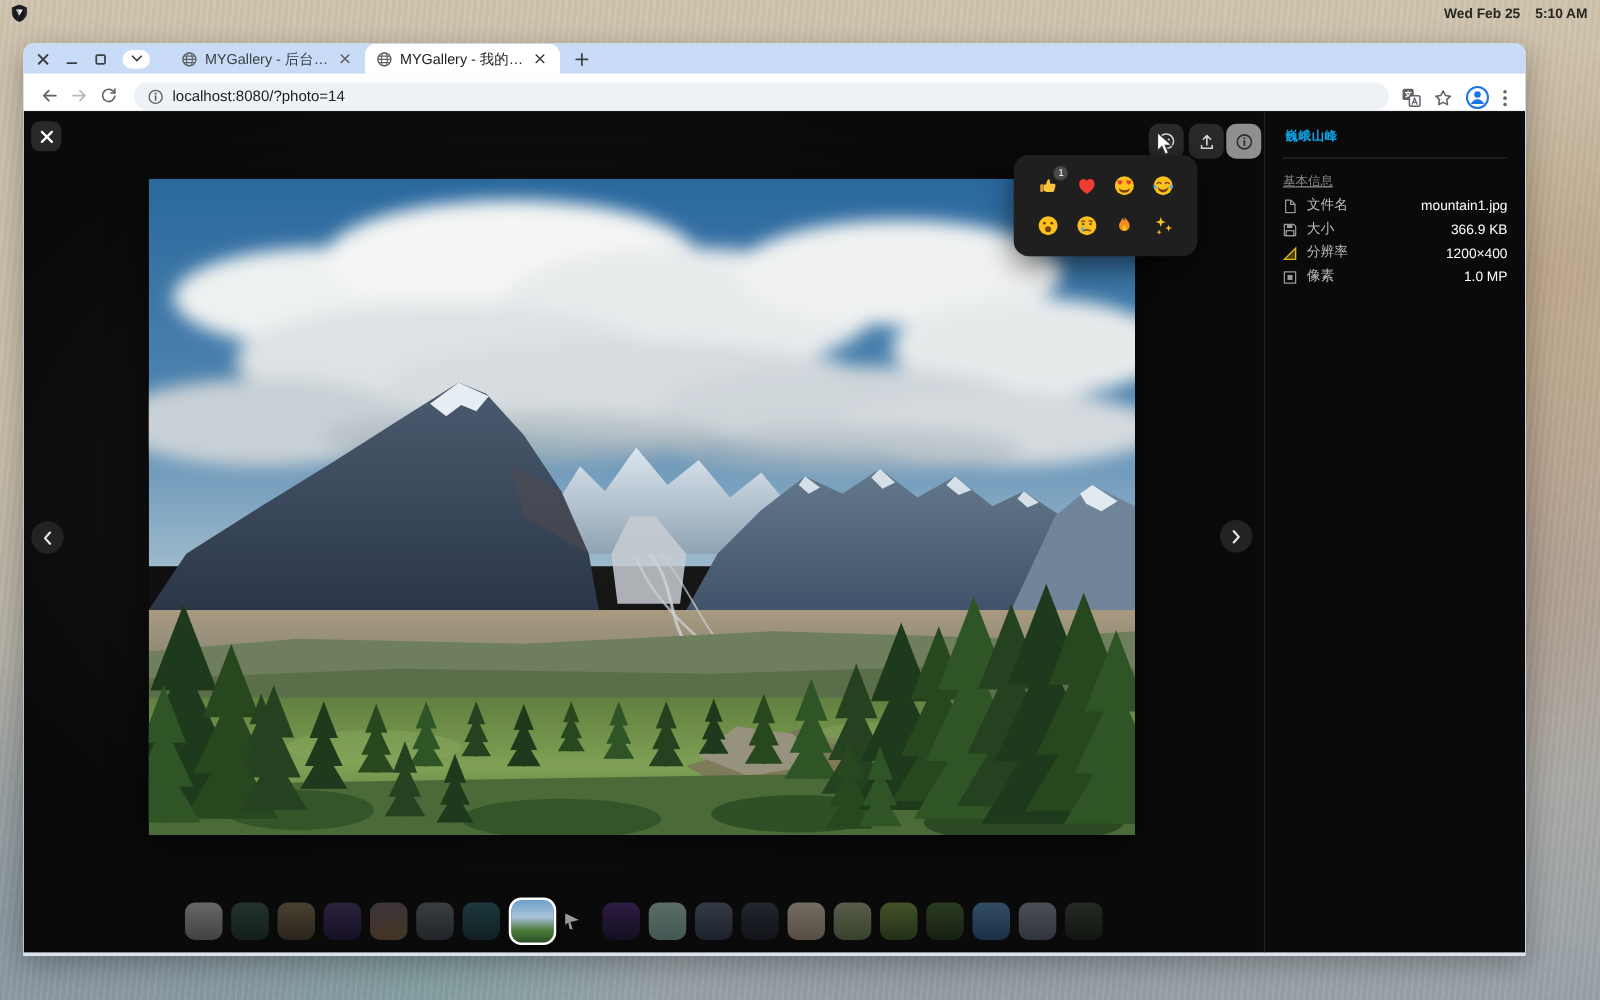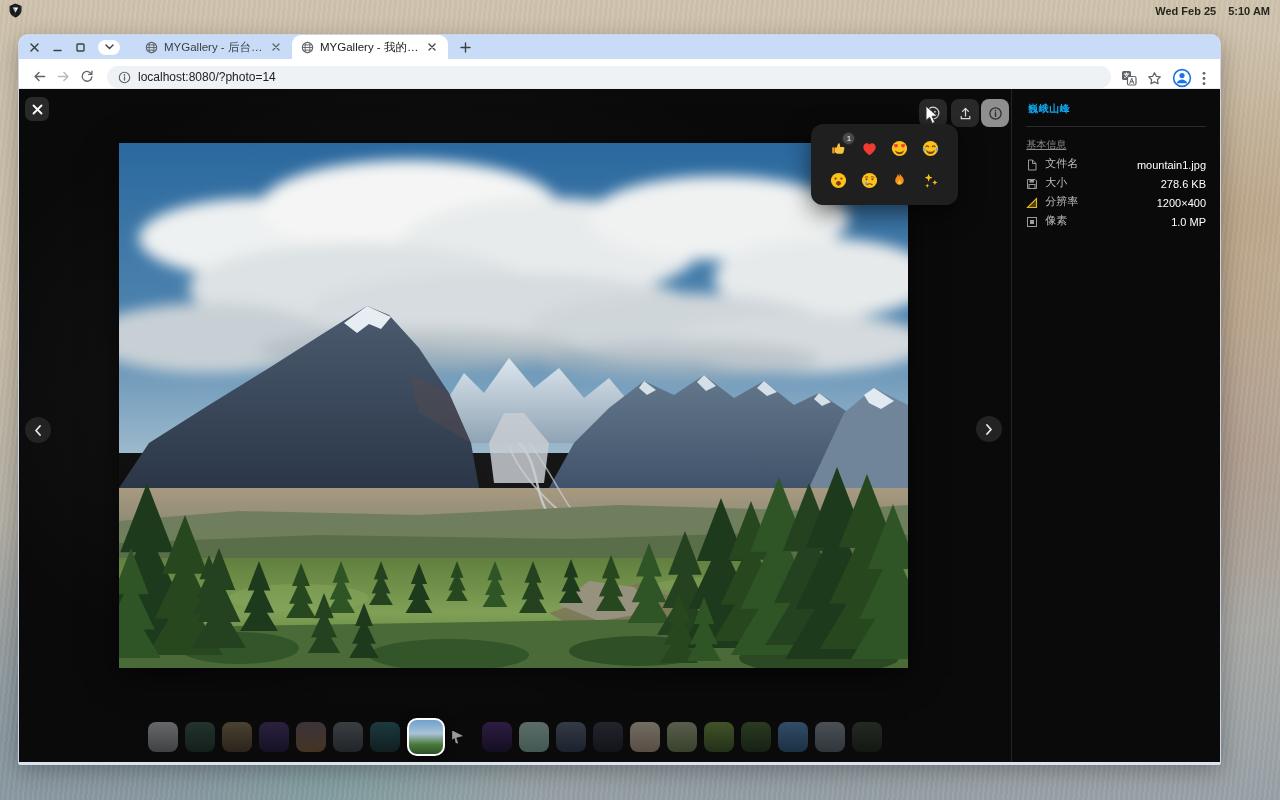--- a/index.html
+++ b/index.html
@@ -527,21 +527,21 @@
           <span class="rlabel">文件名</span>
           <span class="rvalue">mountain1.jpg</span>
         </div>
         <div class="panel-row">
           <svg width="12" height="12" viewBox="0 0 12 12">
               <path d="M1.5 1.5h7.5L10.5 3v7.5h-9z" fill="none" stroke="#9a9a9a" stroke-width="1"></path>
               <rect x="3.5" y="1.5" width="4.5" height="3" fill="#9a9a9a"></rect>
               <rect x="3" y="6.5" width="6" height="4" fill="none" stroke="#9a9a9a" stroke-width="1"></rect>
             </svg>
           <span class="rlabel">大小</span>
-          <span class="rvalue">278.6 KB</span>
+          <span class="rvalue">366.9 KB</span>
         </div>
         <div class="panel-row">
           <svg width="12" height="12" viewBox="0 0 12 12">
               <path d="M1.5 10.5 10.5 1.5v9z" fill="rgba(232,194,32,.3)" stroke="#e0b81e" stroke-width="1.1"></path>
             </svg>
           <span class="rlabel">分辨率</span>
           <span class="rvalue">1200×400</span>
         </div>
         <div class="panel-row">
           <svg width="12" height="12" viewBox="0 0 12 12">

